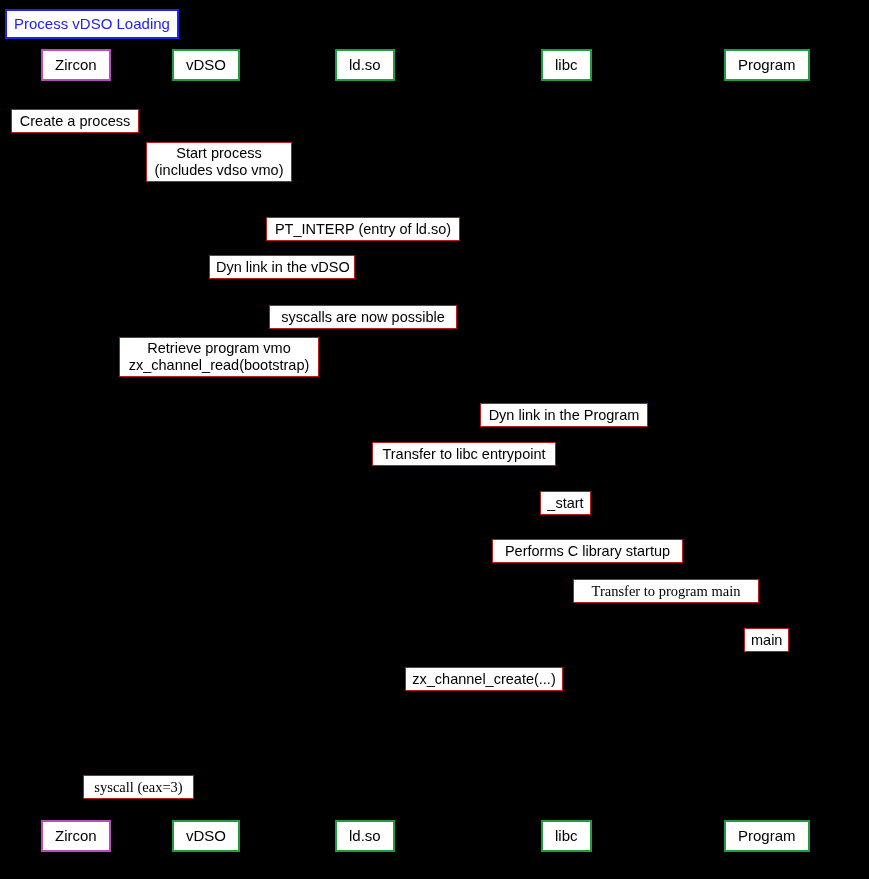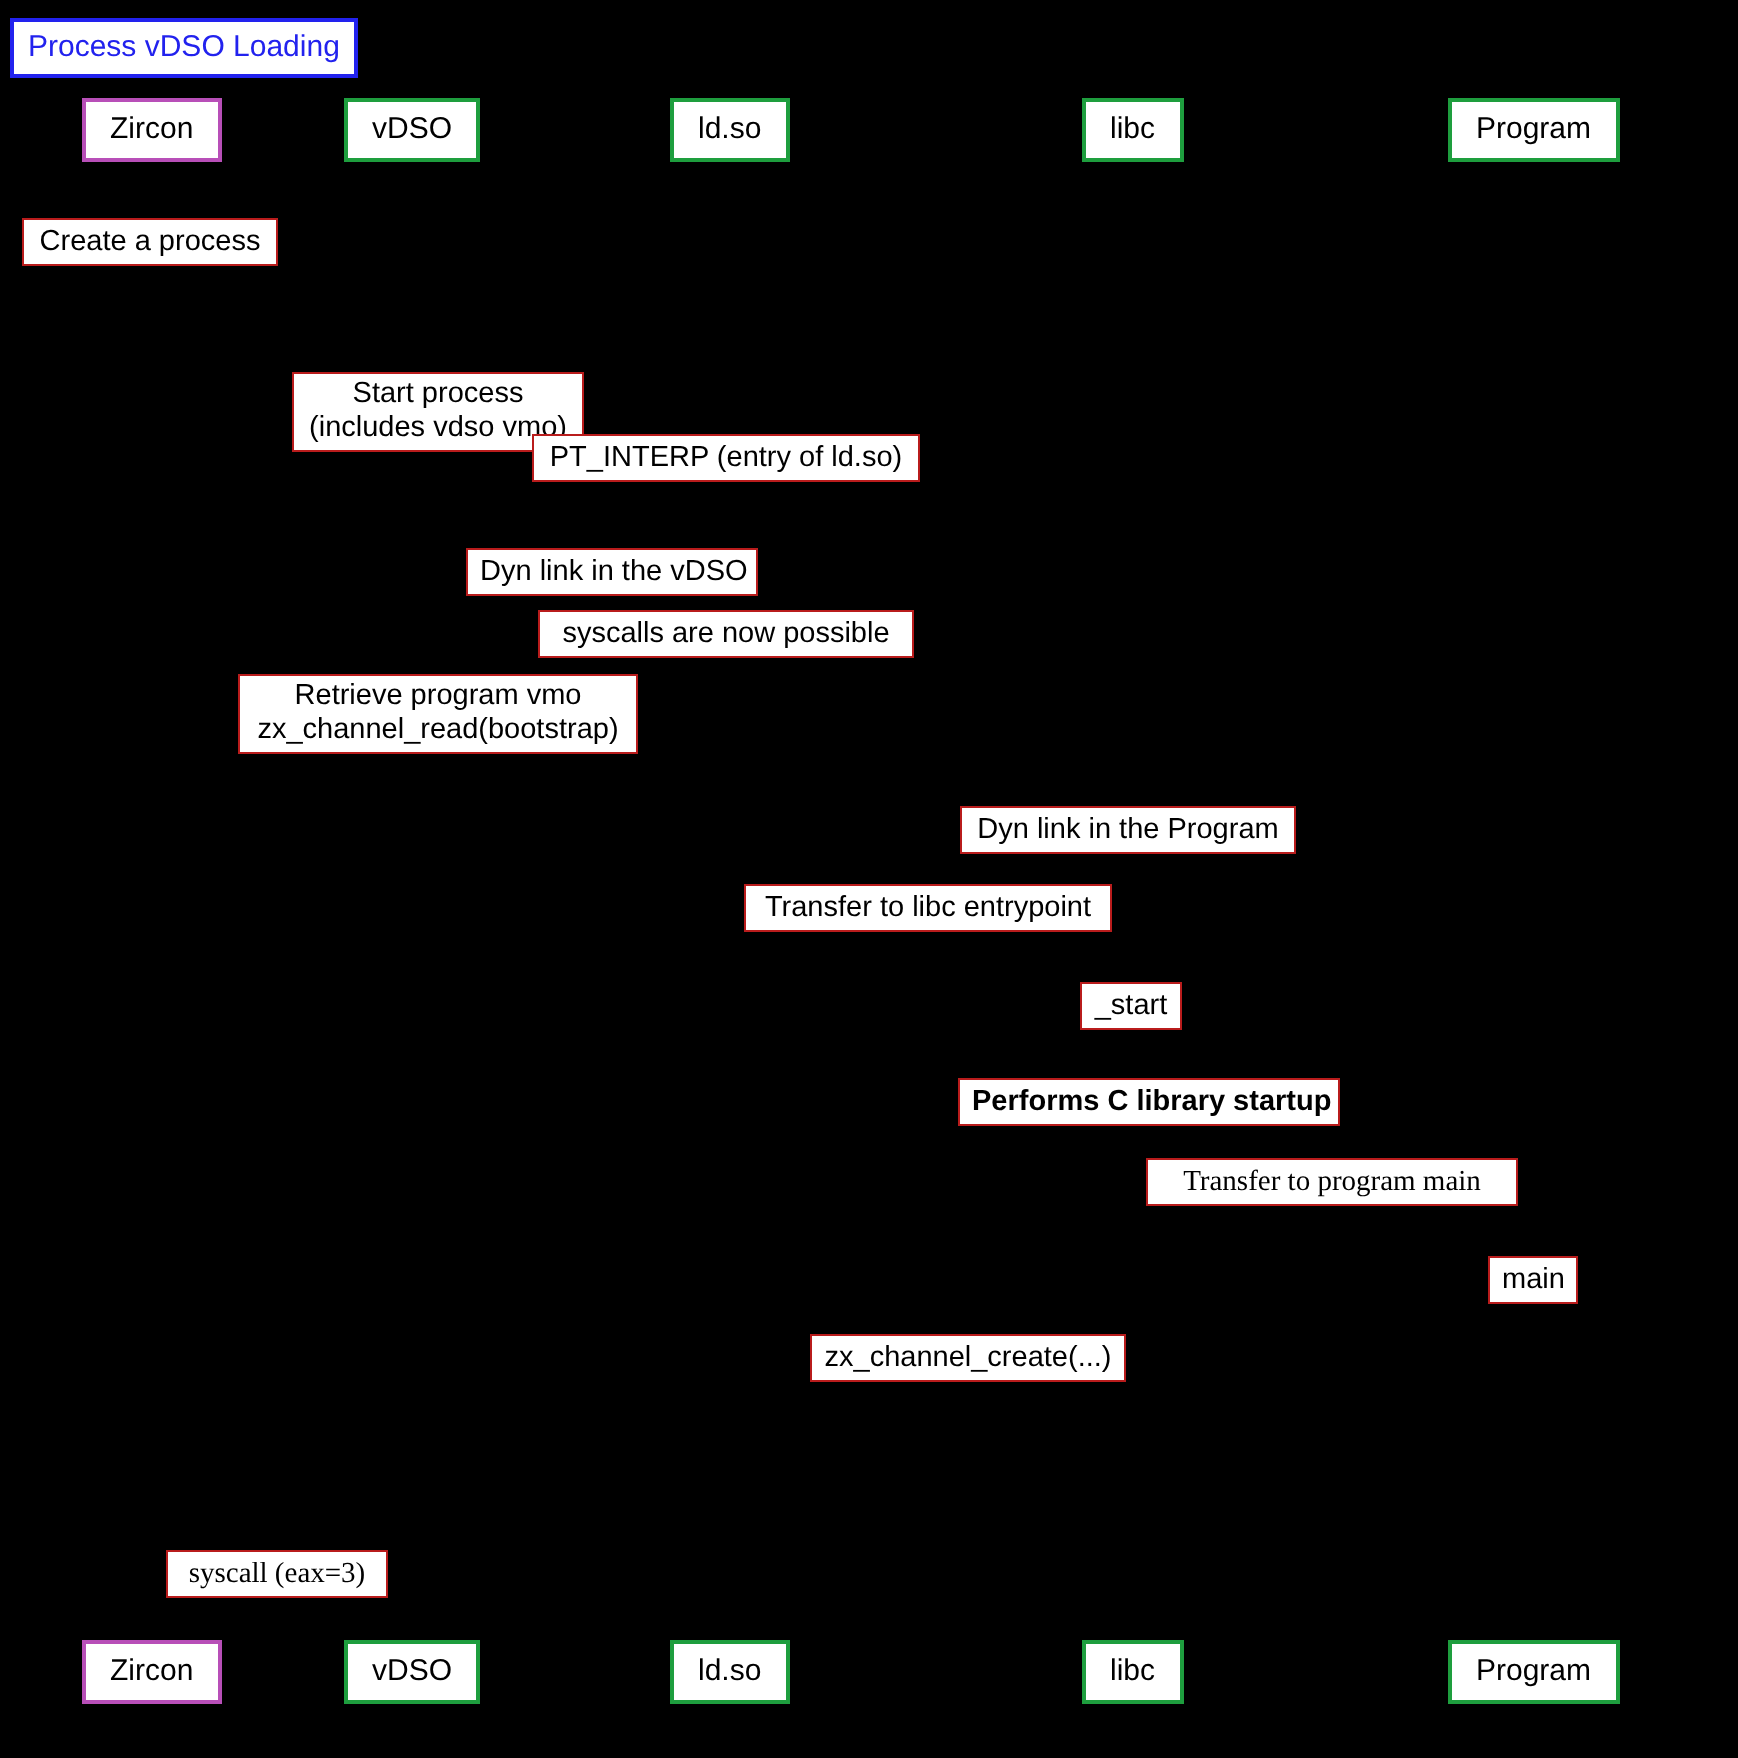--- a/index.html
+++ b/index.html
@@ -65,28 +65,28 @@
     <div class="box actor-green" style="left: 172px; top: 49px;">vDSO</div>
     <div class="box actor-green" style="left: 335px; top: 49px;">ld.so</div>
     <div class="box actor-green" style="left: 541px; top: 49px;">libc</div>
     <div class="box actor-green" style="left: 724px; top: 49px;">Program</div>
     <div class="box actor-zircon" style="left: 41px; top: 820px;">Zircon</div>
     <div class="box actor-green" style="left: 172px; top: 820px;">vDSO</div>
     <div class="box actor-green" style="left: 335px; top: 820px;">ld.so</div>
     <div class="box actor-green" style="left: 541px; top: 820px;">libc</div>
     <div class="box actor-green" style="left: 724px; top: 820px;">Program</div>
     <div class="box msg" style="left: 11px; top: 109px; width: 128px;">Create a process</div>
-    <div class="box msg two-line" style="left: 146px; top: 142px; width: 146px; margin-top: 44px;">Start process
+    <div class="box msg two-line" style="left: 146px; top: 142px; width: 146px;">Start process
 (includes vdso vmo)</div>
     <div class="box msg" style="left: 266px; top: 217px; width: 194px;">PT_INTERP (entry of ld.so)</div>
-    <div class="box msg" style="left: 209px; top: 274px; width: 146px; margin-left: 24px;">Dyn link in the vDSO</div>
+    <div class="box msg" style="left: 209px; top: 255px; width: 146px;">Dyn link in the vDSO</div>
     <div class="box msg" style="left: 269px; top: 305px; width: 188px;">syscalls are now possible</div>
     <div class="box msg two-line" style="left: 119px; top: 337px; width: 200px;">Retrieve program vmo
 zx_channel_read(bootstrap)</div>
     <div class="box msg" style="left: 480px; top: 403px; width: 168px;">Dyn link in the Program</div>
     <div class="box msg" style="left: 372px; top: 442px; width: 184px;">Transfer to libc entrypoint</div>
     <div class="box msg" style="left: 540px; top: 491px; width: 51px;">_start</div>
-    <div class="box msg" style="left: 479px; top: 539px; width: 191px; font-weight: bold;">Performs C library startup</div>
+    <div class="box msg" style="left: 492px; top: 539px; width: 191px;">Performs C library startup</div>
     <div class="box msg" style="left: 573px; top: 579px; width: 186px; font-family: Liberation Serif, serif;">Transfer to program main</div>
     <div class="box msg" style="left: 744px; top: 628px; width: 45px;">main</div>
     <div class="box msg" style="left: 405px; top: 667px; width: 158px;">zx_channel_create(...)</div>
     <div class="box msg" style="left: 83px; top: 775px; width: 111px; font-family: Liberation Serif, serif;">syscall (eax=3)</div>
   </div>
 
 </body></html>

